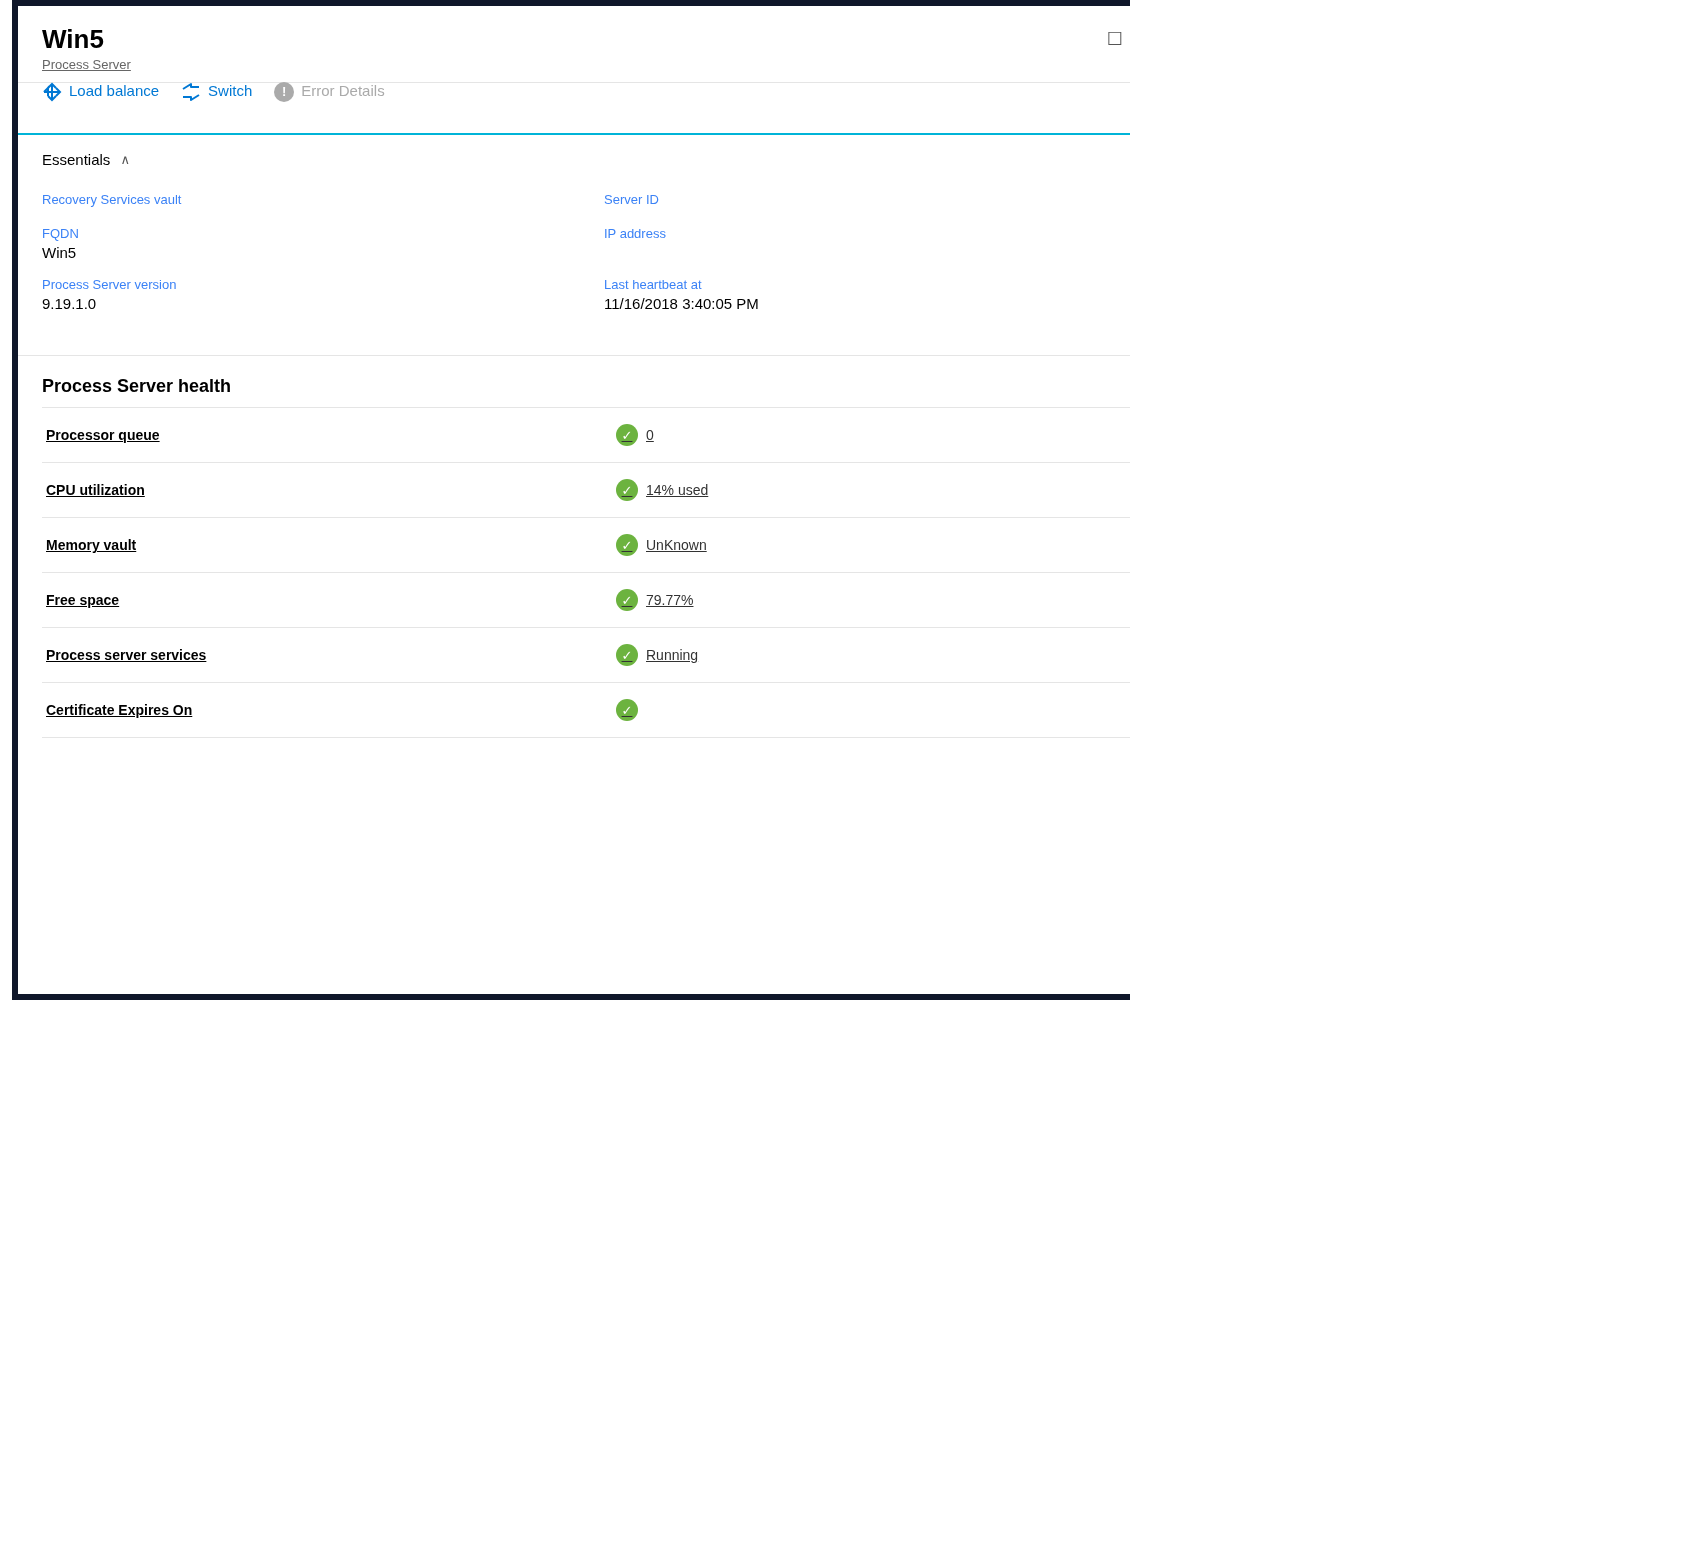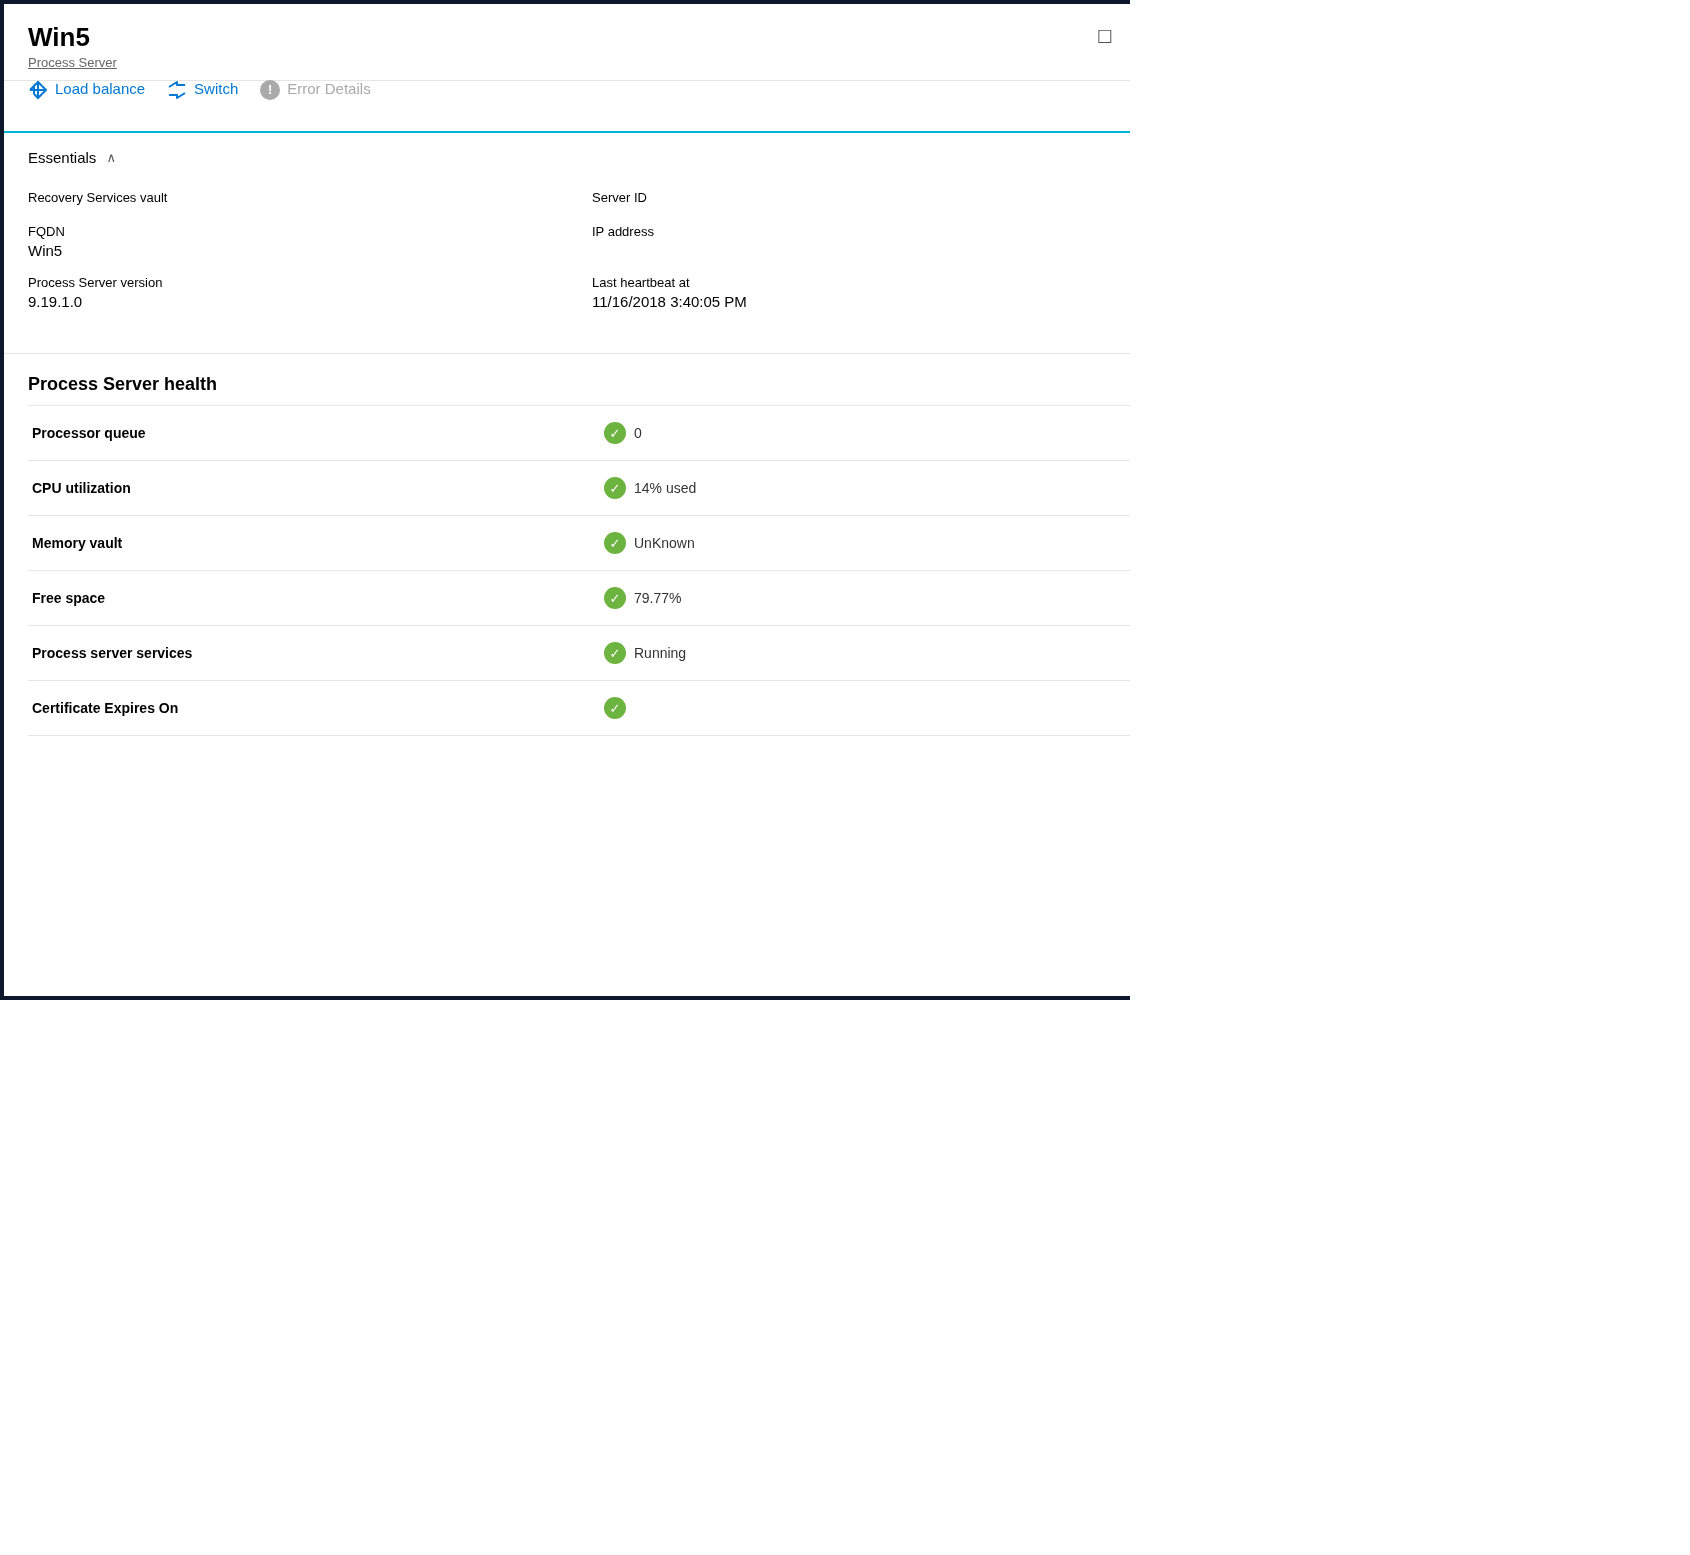--- a/index.html
+++ b/index.html
@@ -6,24 +6,25 @@
     body {
       font-family: 'Segoe UI', Arial, sans-serif;
       font-size: 14px;
       background: #fff;
       color: #333;
       width: 1130px;
       min-height: 1000px;
     }
     .panel {
       background: #fff;
-      border: 4px solid #0f172a;
+      border: 6px solid #0f172a;
       width: 1184px;
       min-height: 1000px;
       position: relative;
+      margin-left: 12px;
     }
     .panel-header {
       padding: 18px 24px 10px 24px;
       border-bottom: 1px solid #e5e5e5;
       display: flex;
       align-items: flex-start;
       justify-content: space-between;
     }
     .panel-title-group {}
     .panel-title {
@@ -109,21 +110,21 @@
       display: grid;
       grid-template-columns: 1fr 1fr;
       gap: 0;
       padding-bottom: 16px;
     }
     .essentials-item {
       padding: 8px 0;
     }
     .essentials-label {
       font-size: 13px;
-      color: #000000;
+      color: #3b82f6;
       margin-bottom: 3px;
     }
     .essentials-value {
       font-size: 15px;
       color: #000;
       font-weight: 400;
     }
     .health-section {
       padding: 20px 24px 16px 24px;
     }
@@ -139,20 +140,21 @@
     }
     .health-table tr {
       border-bottom: 1px solid #e5e5e5;
     }
     .health-table tr:first-child {
       border-top: 1px solid #e5e5e5;
     }
     .health-table td {
       padding: 16px 12px;
       font-size: 14px;
+      text-decoration: underline;
     }
     .health-table td:first-child {
       font-weight: 700;
       color: #000;
       width: 50%;
       padding-left: 4px;
     }
     .health-table td:last-child {
       color: #333;
       display: flex;

